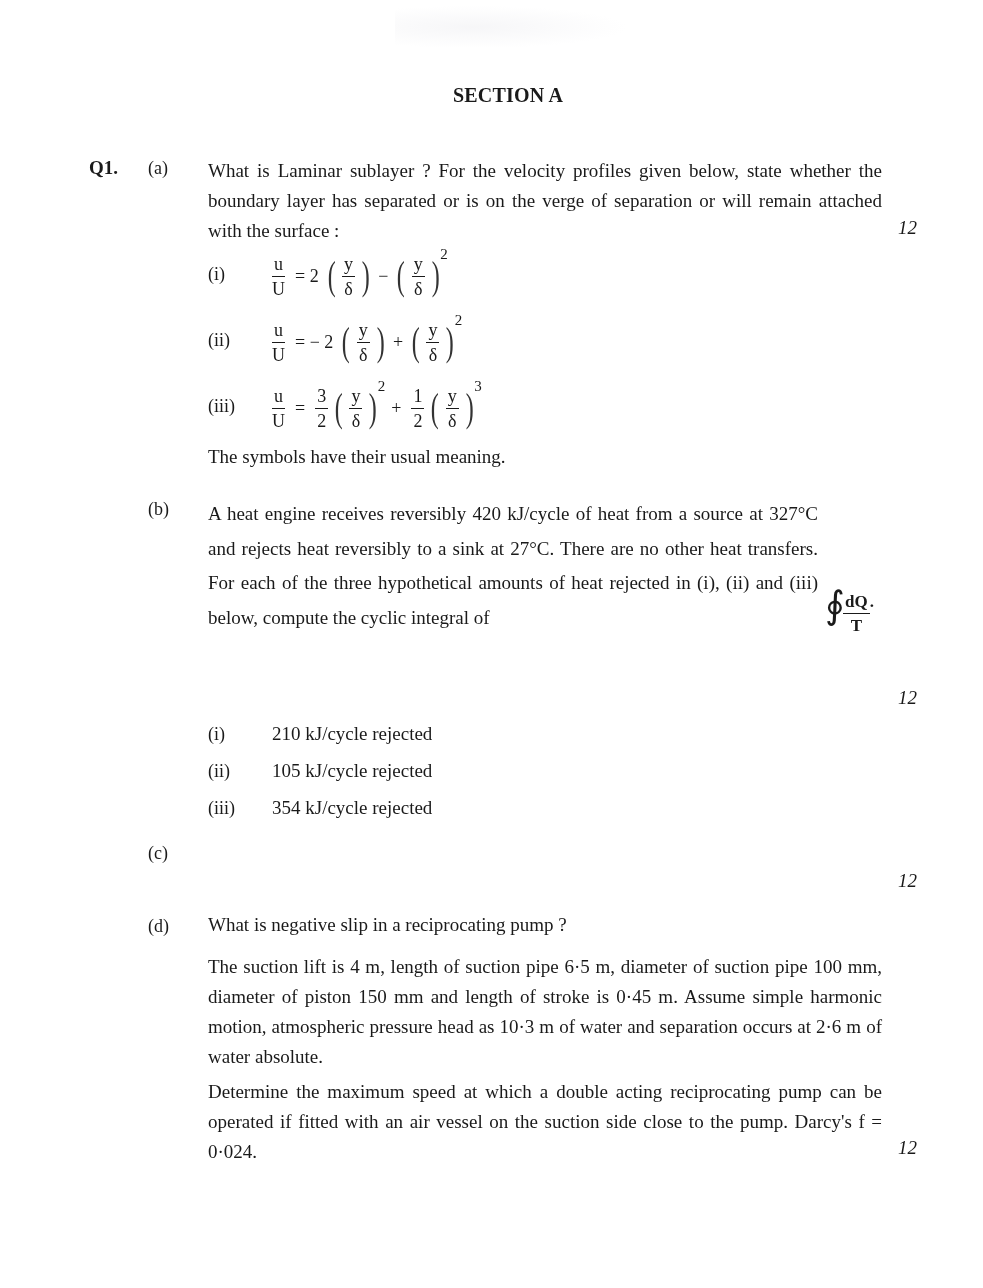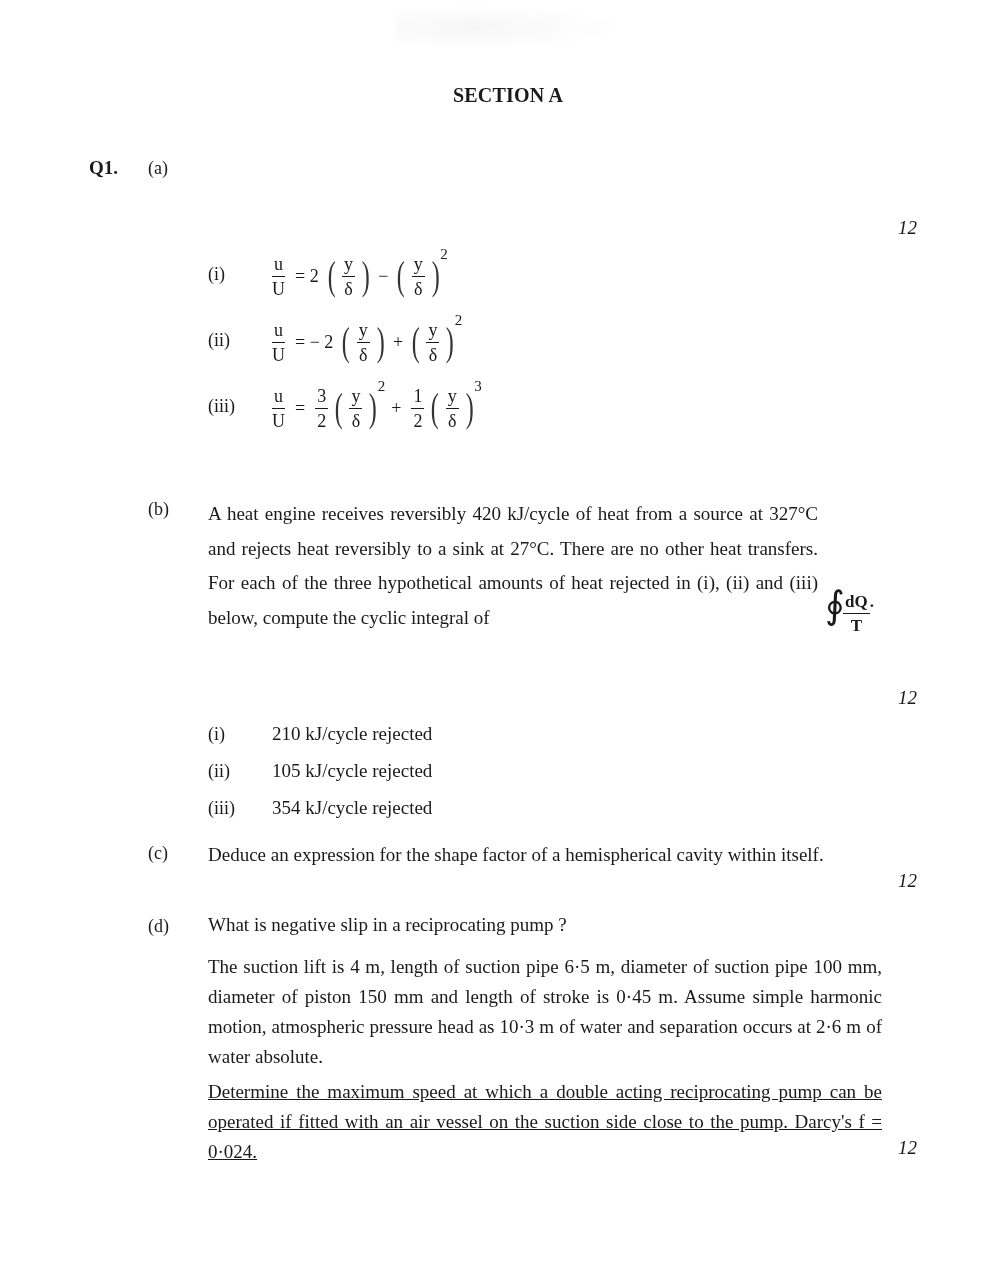--- a/index.html
+++ b/index.html
@@ -44,20 +44,21 @@
 </head>
 <body>
 
 <div class="page">
   <div class="ghost"></div>
 
   <div class="section-title">SECTION A</div>
 
   <div class="qnum" style="top:157px">Q1.</div>
   <div class="plabel" style="top:158px">(a)</div>
+  <div class="para" style="top:156px; line-height:30px;">What is Laminar sublayer ? For the velocity profiles given below, state whether the boundary layer has separated or is on the verge of separation or will remain attached with the surface :</div>
   <div class="marks" style="top:217px">12</div>
 
   <div class="sublabel" style="top:264px">(i)</div>
   <div class="eq" style="top:246px">
     <span class="frac">
         <span class="num">u</span>
         <span class="den">U</span>
       </span>
     <span class="op">= 2</span>
     <span class="paren">(</span>
@@ -124,41 +125,41 @@
       </span>
     <span class="paren">(</span>
       <span class="frac">
         <span class="num">y</span>
         <span class="den">δ</span>
       </span>
       <span class="paren">)</span>
       <span class="sup">3</span>
   </div>
 
+  <div class="para" style="top:446px">The symbols have their usual meaning.</div>
 
   <div class="plabel" style="top:499px">(b)</div>
   <div class="para" style="top:497px; line-height:34.5px; width:610px;">A heat engine receives reversibly 420 kJ/cycle of heat from a source at 327°C and rejects heat reversibly to a sink at 27°C. There are no other heat transfers. For each of the three hypothetical amounts of heat rejected in (i), (ii) and (iii) below, compute the cyclic integral of</div>
   <div class="integral">∮</div>
   <div class="int-frac">
     <div class="frac" style="margin:0">
         <span class="num">dQ</span>
         <span class="den">T</span>
       </div><span>.</span>
   </div>
   <div class="marks" style="top:687px">12</div>
 
   <div class="sublabel" style="top:724px">(i)</div>
   <div class="subtext" style="top:723px">210 kJ/cycle rejected</div>
   <div class="sublabel" style="top:761px">(ii)</div>
   <div class="subtext" style="top:760px">105 kJ/cycle rejected</div>
   <div class="sublabel" style="top:798px">(iii)</div>
   <div class="subtext" style="top:797px">354 kJ/cycle rejected</div>
 
   <div class="plabel" style="top:843px">(c)</div>
-  <div class="para" style="top:841px; line-height:28px;">Deduce an expression for the shape factor of a hemispherical cavity within itself.</div>
   <div class="marks" style="top:870px">12</div>
 
   <div class="plabel" style="top:916px">(d)</div>
   <div class="para" style="top:914px">What is negative slip in a reciprocating pump ?</div>
   <div class="para" style="top:952px; line-height:30px;">The suction lift is 4 m, length of suction pipe 6·5 m, diameter of suction pipe 100 mm, diameter of piston 150 mm and length of stroke is 0·45 m. Assume simple harmonic motion, atmospheric pressure head as 10·3 m of water and separation occurs at 2·6 m of water absolute.</div>
-  <div class="para" style="top:1077px; line-height:30px;text-decoration:underline;">Determine the maximum speed at which a double acting reciprocating pump can be operated if fitted with an air vessel on the suction side close to the pump. Darcy's f = 0·024.</div>
+  <div class="para" style="top:1077px; line-height:30px;">Determine the maximum speed at which a double acting reciprocating pump can be operated if fitted with an air vessel on the suction side close to the pump. Darcy's f = 0·024.</div>
   <div class="marks" style="top:1137px">12</div>
 </div>
 
 </body></html>

